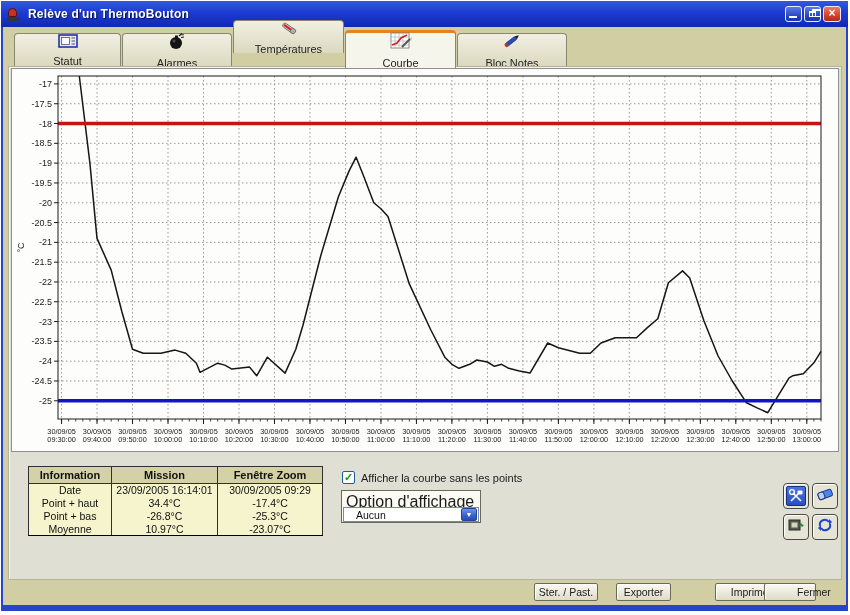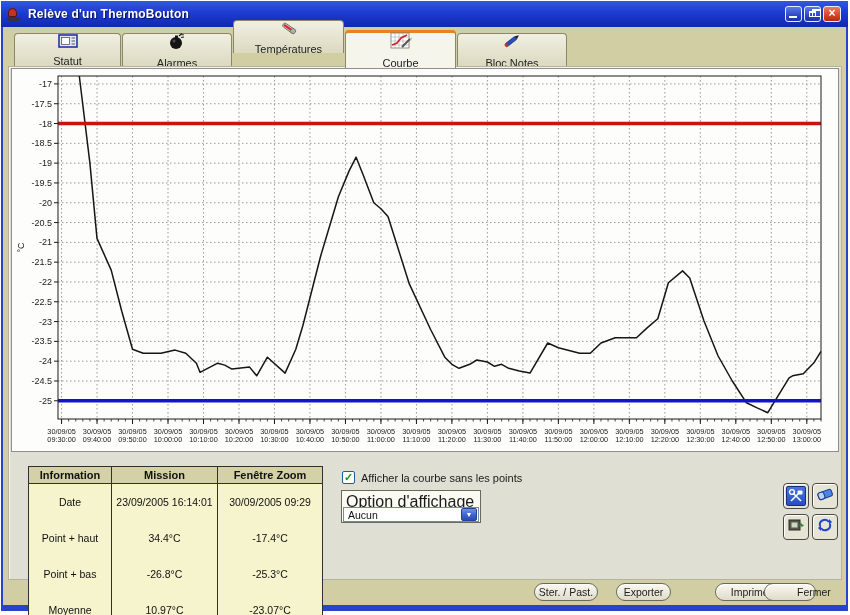--- a/index.html
+++ b/index.html
@@ -49,50 +49,50 @@
     background:#fdfdfb; border:1px solid #8f8f8f; z-index:4; }
   .chart-plot-overlay { position:absolute; left:46px; top:7px; width:763px; height:343px; z-index:5; }
 
   
   .info-table { position:absolute; left:28px; top:466px; width:294px; z-index:5;
     border-collapse:collapse; border:1px solid #000; font-size:10.5px; color:#101010;
     background:#f5f4cc; table-layout:fixed; }
   .info-table th { background:#d5d1a6; font-weight:bold; font-size:11px; height:17px;
     border:1px solid #303030; }
   .info-table td { text-align:center; height:13px; border-left:1px solid #303030;
-    border-right:1px solid #303030; padding:12px 2px; }
+    border-right:1px solid #303030; padding:0 2px; }
   .info-table tr:last-child td { border-bottom:1px solid #000; }
 
   
   .chk-row { position:absolute; left:342px; top:471px; display:flex; align-items:center; gap:6px; z-index:5; }
   .chk-box { width:13px; height:13px; background:#fff; border:1px solid #1c5e9c; border-radius:2px;
     font-size:11px; line-height:11px; text-align:center; color:#1a9a1a; font-weight:bold; }
   .chk-label { font-size:11px; color:#1a1a1a; }
   .option-box { position:absolute; left:341px; top:490px; width:140px; height:33px;
     background:#fbfbf4; border:1px solid #6a6a5a; z-index:5; }
   .option-label { font-size:16px; color:#1a1a1a; margin:2px 0 0 4px; }
   .combo { position:absolute; left:1px; top:16px; width:136px; height:15px; background:#fff;
     border:1px solid #7a8aa0; display:flex; align-items:center; }
-  .combo-value { font-size:10.5px; color:#101010; margin-left:4px; flex:1; }
+  .combo-value { font-size:10.5px; color:#101010; margin-left:12px; flex:1; }
   .combo-arrow { width:16px; height:13px; margin-right:1px; border-radius:2px;
     background:linear-gradient(180deg,#6c92ec,#3a60cc 60%,#2a4cb8); border:1px solid #24419e;
     color:#fff; font-size:7px; line-height:12px; text-align:center; }
 
   
   .side-btn { position:absolute; width:26px; height:26px; background:#e6e4d4;
     border:1px solid #4a4a42; border-radius:4px; box-shadow:inset 1px 1px 0 #fff;
     display:flex; align-items:center; justify-content:center; z-index:5; }
   .side-btn .inner-sel { width:20px; height:20px; border-radius:2px;
     background:linear-gradient(180deg,#4a74e0,#2a4ec0); border:1px solid #16307e;
     display:flex; align-items:center; justify-content:center; }
 
   
   .footer-btn { position:absolute; top:583px; height:18px; z-index:5;
     background:linear-gradient(180deg,#fbfaf2,#dedbc8); border:1px solid #6a6a58;
-    border-radius:9px; font-size:10.5px; color:#202020; text-align:center; line-height:16px;
+    border-radius:2px; font-size:10.5px; color:#202020; text-align:center; line-height:16px;
     box-shadow:inset 1px 1px 0 #fff; font-family:"Liberation Sans",sans-serif; }
 </style>
 </head>
 <body>
 
 <div class="screen">
 
   <div class="titlebar">
     <span class="app-icon">
       <span class="dot"></span>

